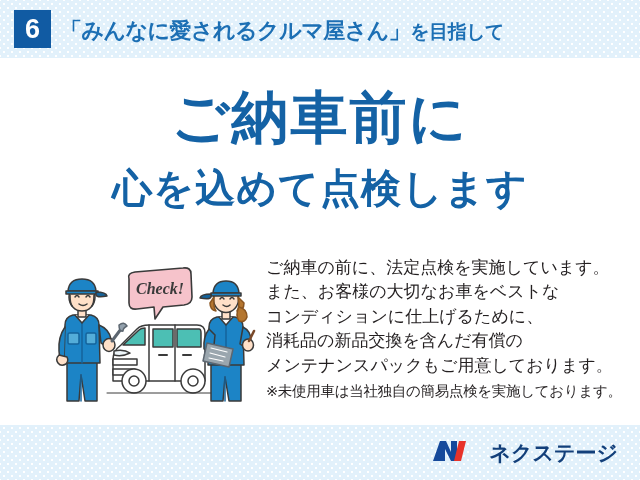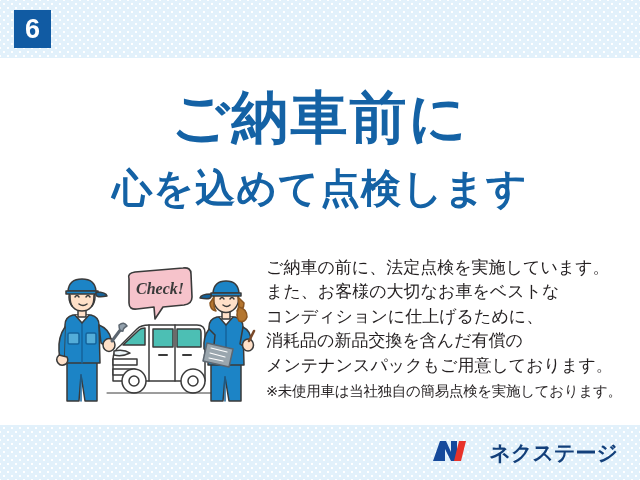--- a/index.html
+++ b/index.html
@@ -85,20 +85,23 @@
 </style>
 </head>
 <body>
 
 <div id="page">
 
   <div id="header">
     <div id="badge">
       <span>6</span>
     </div>
+    <div id="header-title">
+      <span>「みんなに愛されるクルマ屋さん」</span><span class="small">を目指して</span>
+    </div>
   </div>
 
   <div id="card">
 
     <div id="hero1">ご納車前に</div>
     <div id="hero2">心を込めて点検します</div>
 
     <div id="illus">
       <svg viewBox="0 0 205 140" width="205" height="140" xmlns="http://www.w3.org/2000/svg">
         <g stroke="#3a3a3a" stroke-width="1.5" fill="none" stroke-linecap="round" stroke-linejoin="round">

